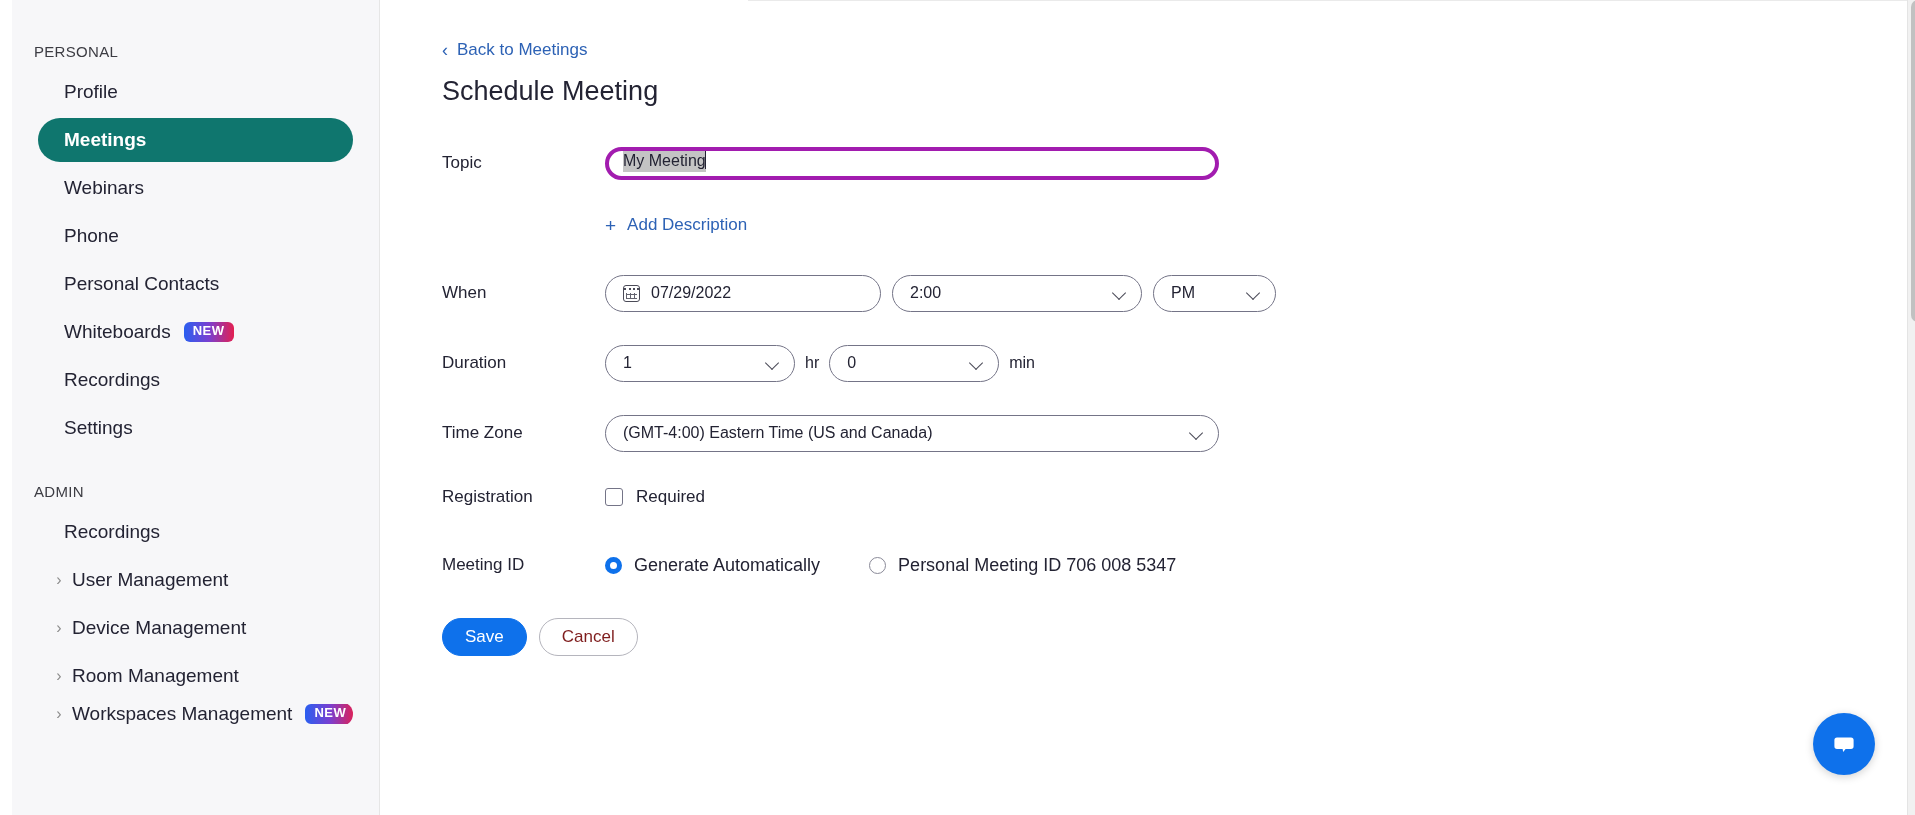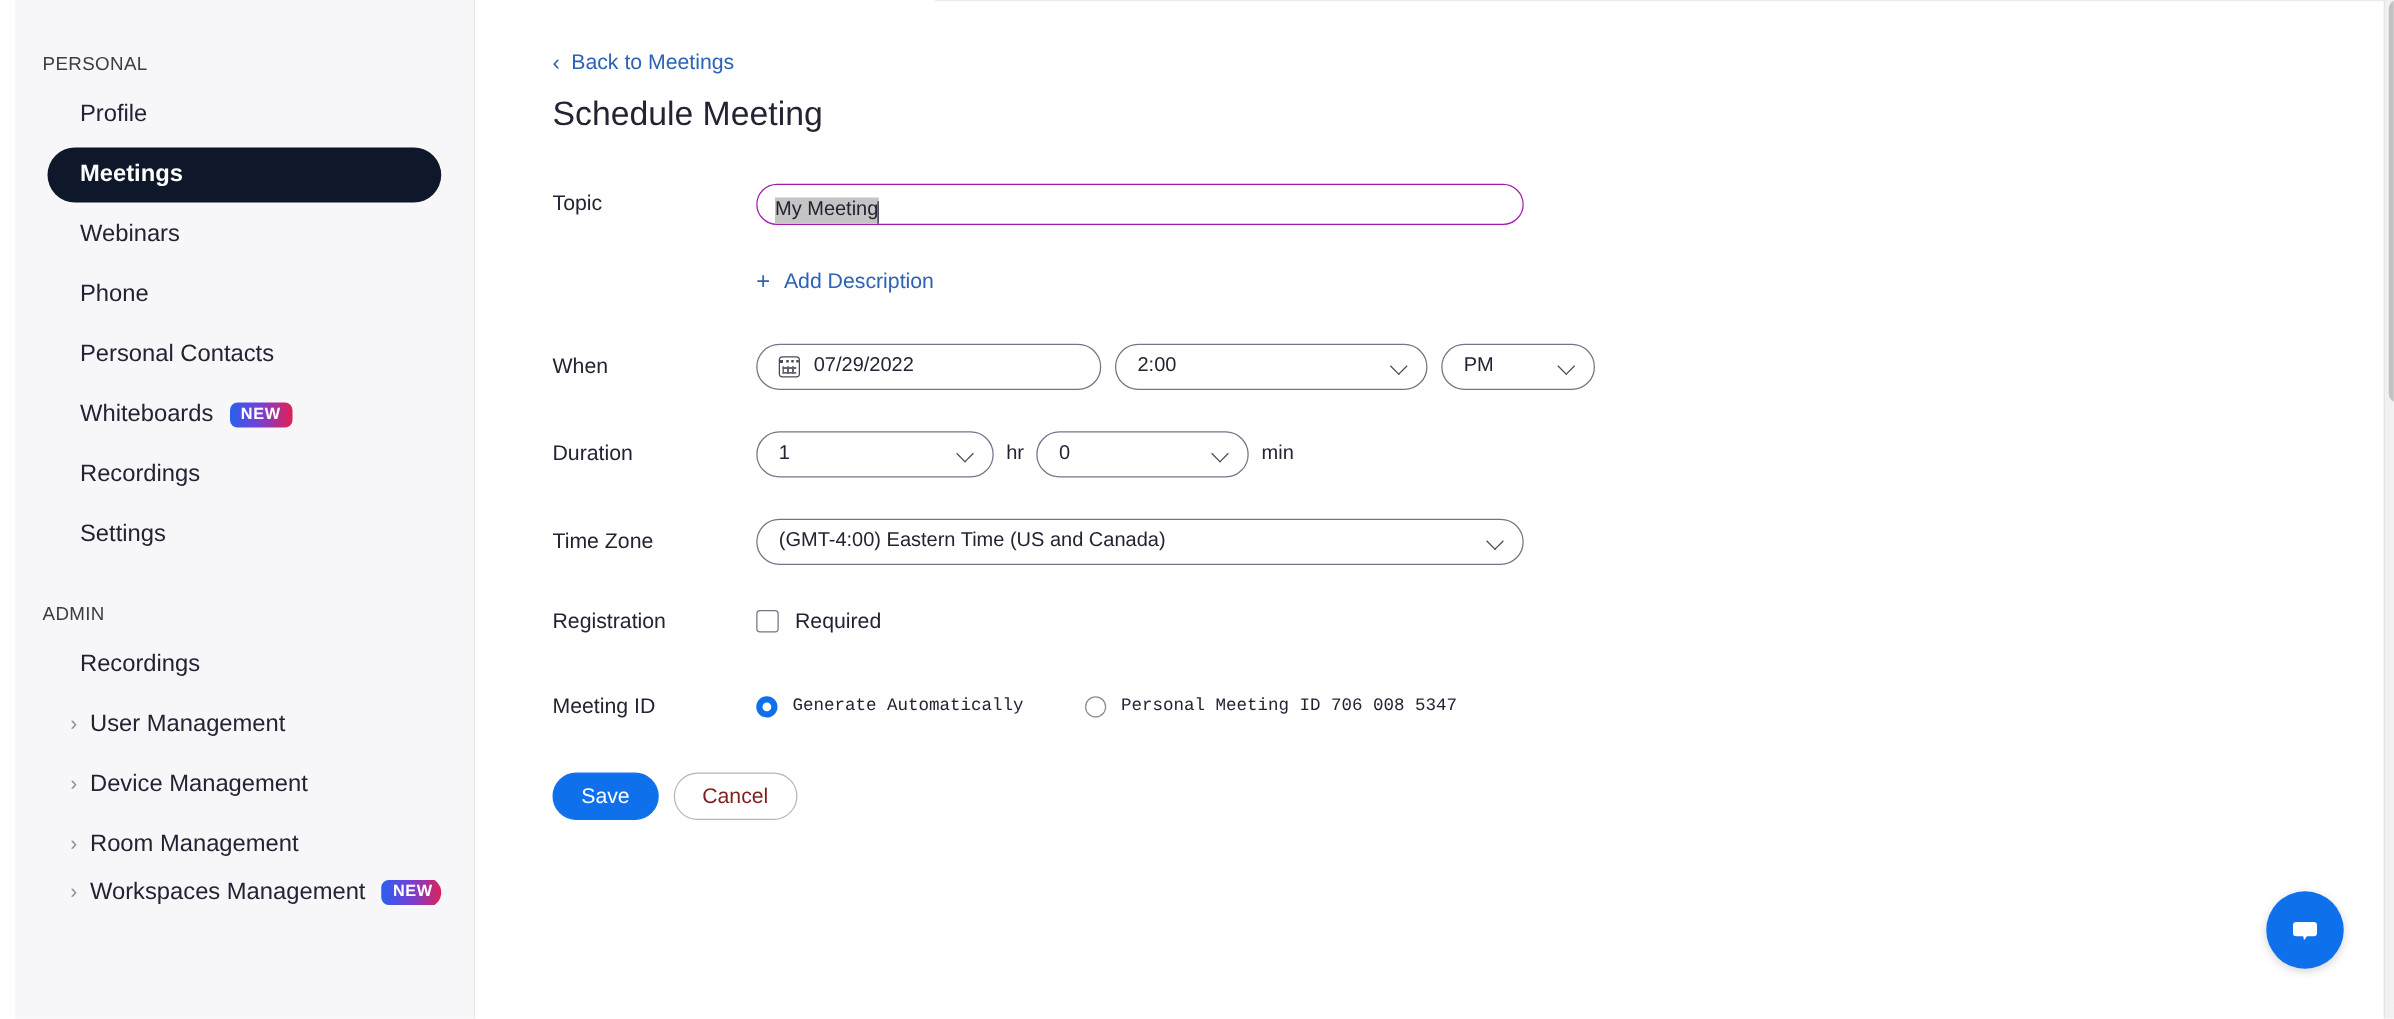--- a/index.html
+++ b/index.html
@@ -50,21 +50,21 @@
   .nav-item .caret {
     width: 26px;
     flex: 0 0 26px;
     display: flex;
     align-items: center;
     justify-content: center;
     color: #8d8d8d;
     font-size: 16px;
   }
   .nav-item.active {
-    background: #0f172a;
+    background: #0f766e;
     color: #ffffff;
     font-weight: bold;
   }
   .badge-new {
     display: inline-block;
     margin-left: 13px;
     padding: 2px 9px 3px 9px;
     border-radius: 6px;
     font-size: 13px;
     font-weight: bold;
@@ -124,25 +124,25 @@
 
   .field-label {
     width: 163px;
     flex: 0 0 163px;
     font-size: 17px;
     color: #232333;
   }
 
   .input-box {
     height: 33px;
-    border: 1px solid #a21caf;
+    border: 4px solid #a21caf;
     border-radius: 17px;
     background: #fff;
     display: flex;
-    align-items: flex-end;
+    align-items: flex-start;
     padding: 0 16px;
     font-size: 16px;
     color: #232333;
     cursor: text;
     position: relative;
   }
   .topic-input { width: 614px; padding-left: 14px; }
   .sel-text {
     background: #c4c4c4;
     color: #232333;
@@ -247,21 +247,21 @@
     border: 1.5px solid #8a8a98;
     background: #fff;
     margin-right: 12px;
     cursor: pointer;
     position: relative;
   }
   .radio.checked {
     border: 5px solid #0e71eb;
     background: #fff;
   }
-  .radio-label { font-size: 14px; color: #232333; cursor: pointer; white-space: nowrap; font-family: Liberation Mono, monospace; }
+  .radio-label { font-size: 18px; color: #232333; cursor: pointer; white-space: nowrap; }
   .radio-spacer { width: 49px; flex: 0 0 49px; }
 
   .btn {
     height: 38px;
     border-radius: 19px;
     font-size: 17px;
     display: inline-flex;
     align-items: center;
     justify-content: center;
     cursor: pointer;

